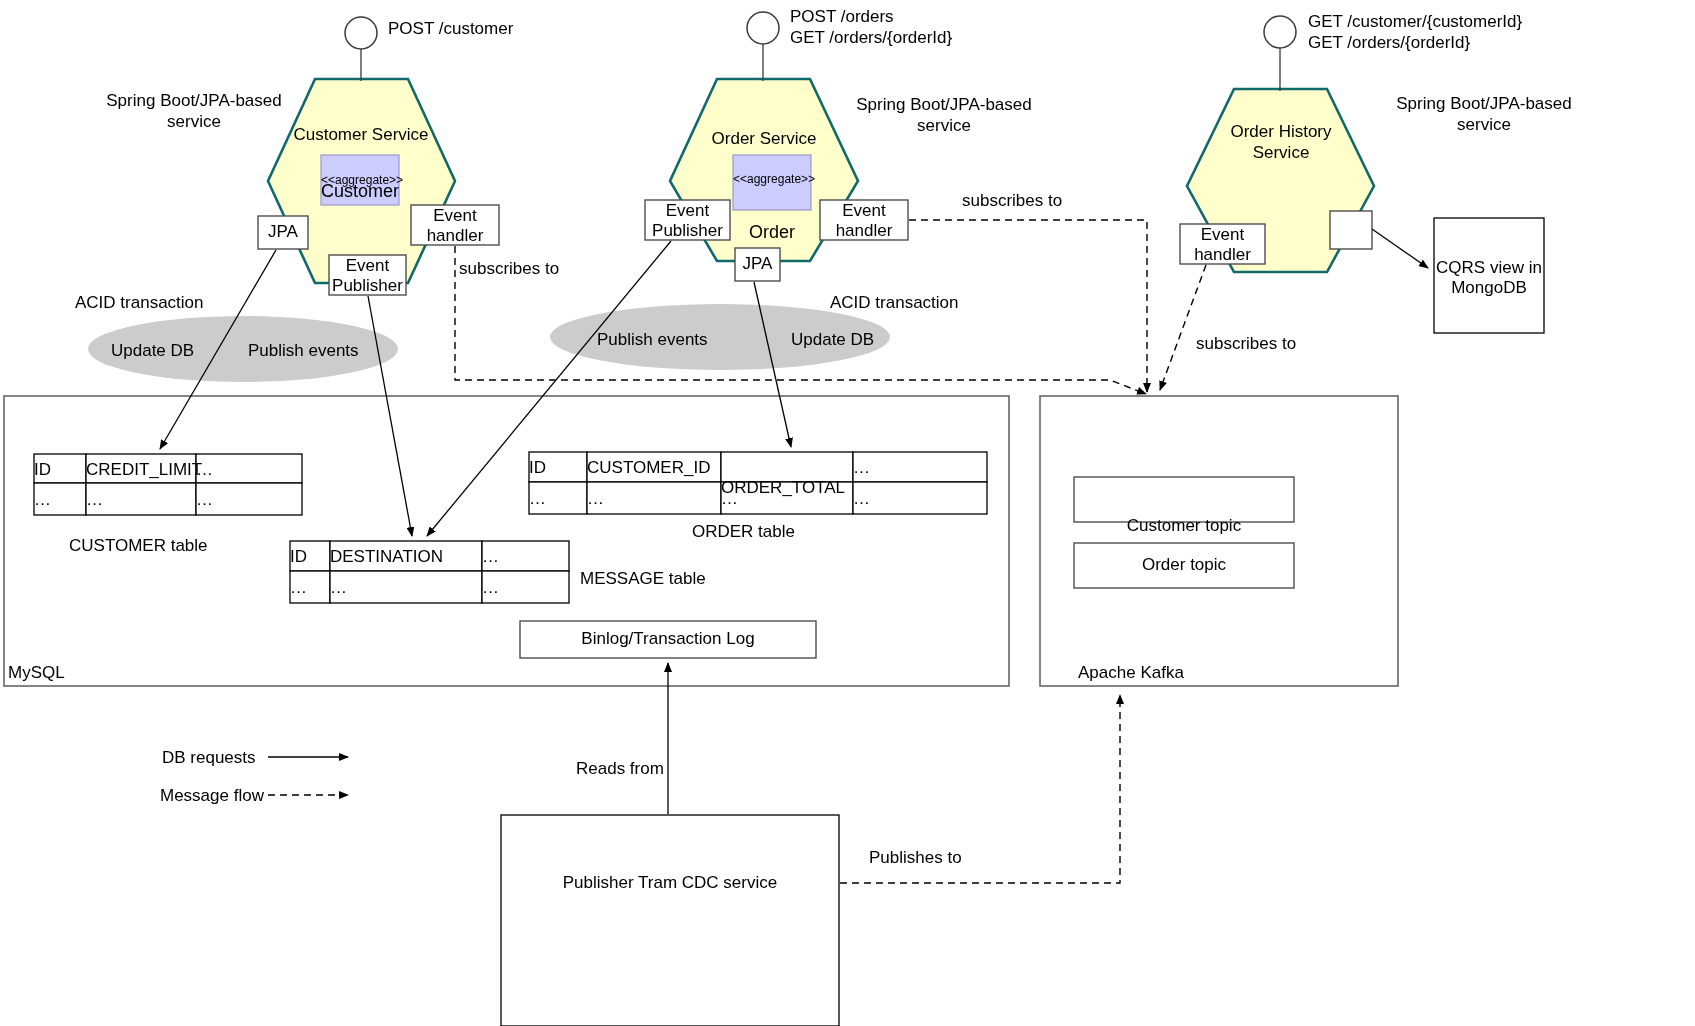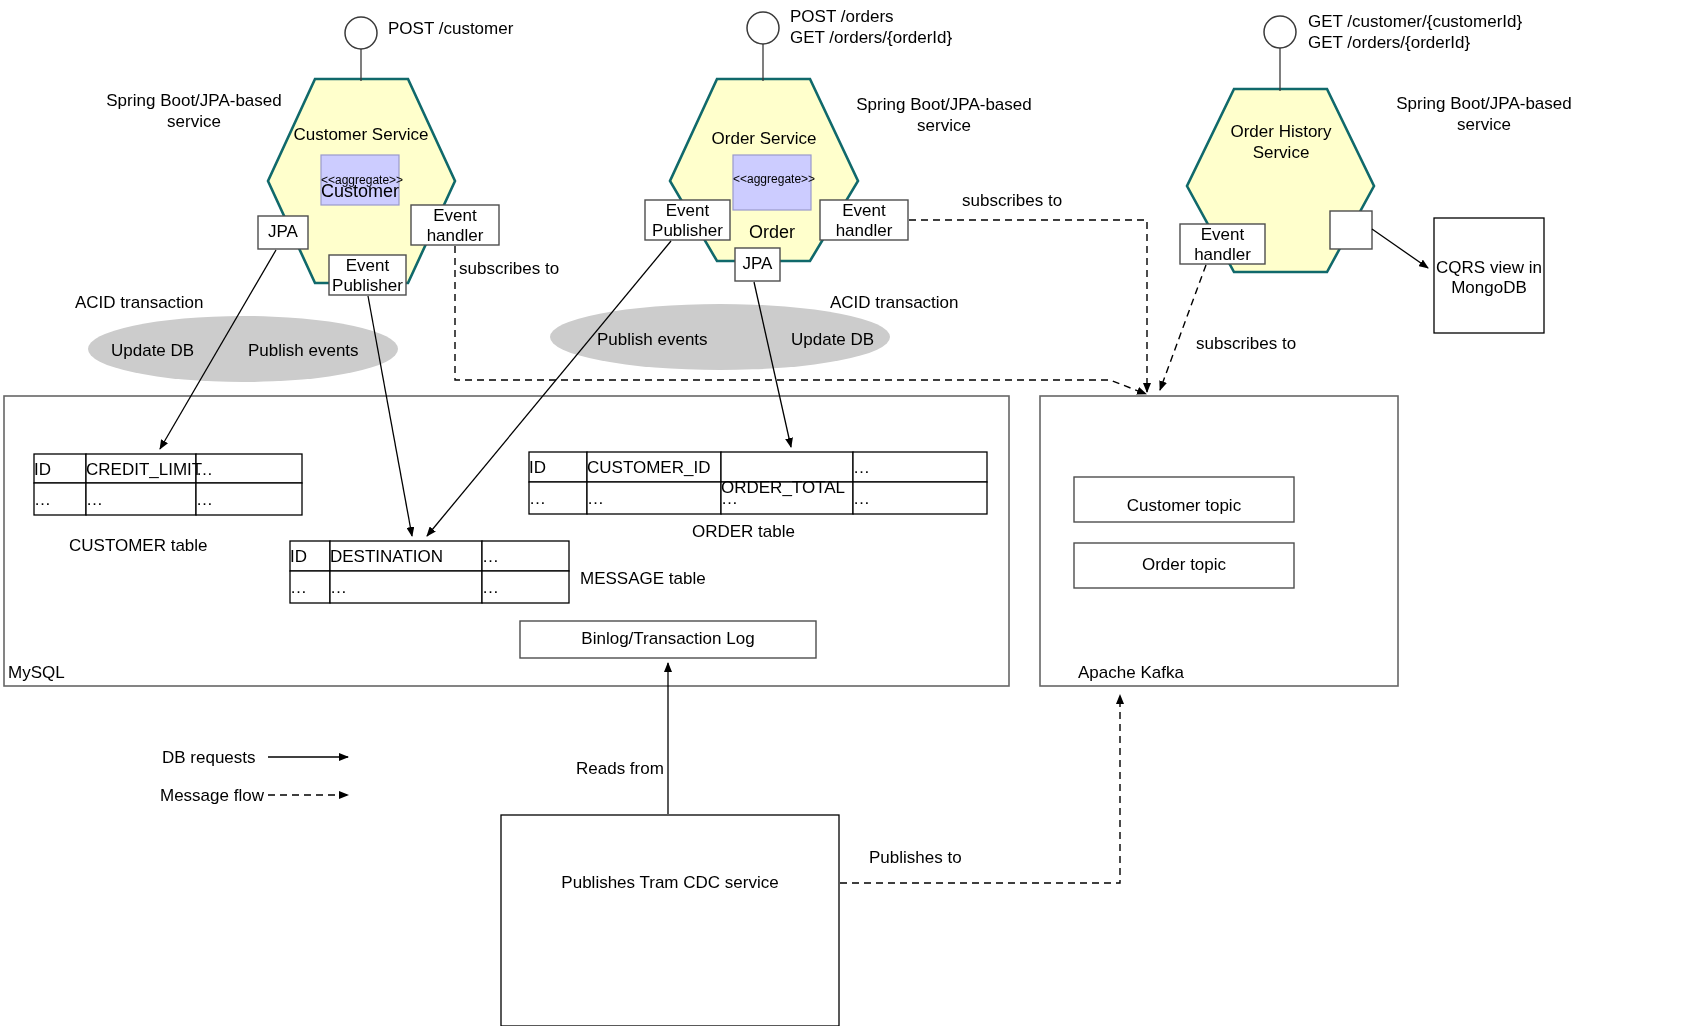--- a/index.html
+++ b/index.html
@@ -221,23 +221,23 @@
   <div class="lbl tabletxt" style="left:330px; top:546px; width:152px;">DESTINATION</div>
   <div class="lbl tabletxt" style="left:482px; top:546px; width:87px;">…</div>
   <div class="lbl tabletxt" style="left:290px; top:577px; width:40px;">…</div>
   <div class="lbl tabletxt" style="left:330px; top:577px; width:152px;">…</div>
   <div class="lbl tabletxt" style="left:482px; top:577px; width:87px;">…</div>
   <div class="lbl" style="left:580px; top:568px;">MESSAGE table</div>
 
   <div class="lbl boxtxt" style="left:520px; top:629px; width:296px;">Binlog/Transaction Log</div>
 
   <div class="lbl" style="left:1044px; top:662px;margin-left:34px;">Apache Kafka</div>
-  <div class="lbl boxtxt" style="left:1074px; top:496px; width:220px;">Customer topic</div>
+  <div class="lbl boxtxt" style="left:1074px; top:516px; width:220px;">Customer topic</div>
   <div class="lbl boxtxt" style="left:1074px; top:555px; width:220px;">Order topic</div>
 
-  <div class="lbl boxtxt" style="left:501px; top:873px; width:338px;">Publishes Tram CDC service</div>
+  <div class="lbl boxtxt" style="left:501px; top:873px; width:338px;">Publisher Tram CDC service</div>
   <div class="lbl" style="left:576px; top:758px;">Reads from</div>
   <div class="lbl" style="left:869px; top:847px;">Publishes to</div>
 
   <div class="lbl" style="left:162px; top:747px;">DB requests</div>
   <div class="lbl" style="left:160px; top:785px;">Message flow</div>
 
 </div>
 
 </body></html>

